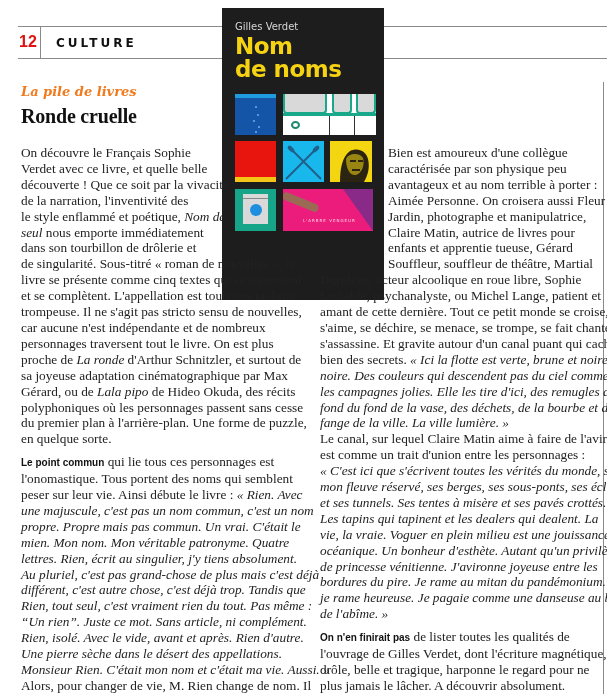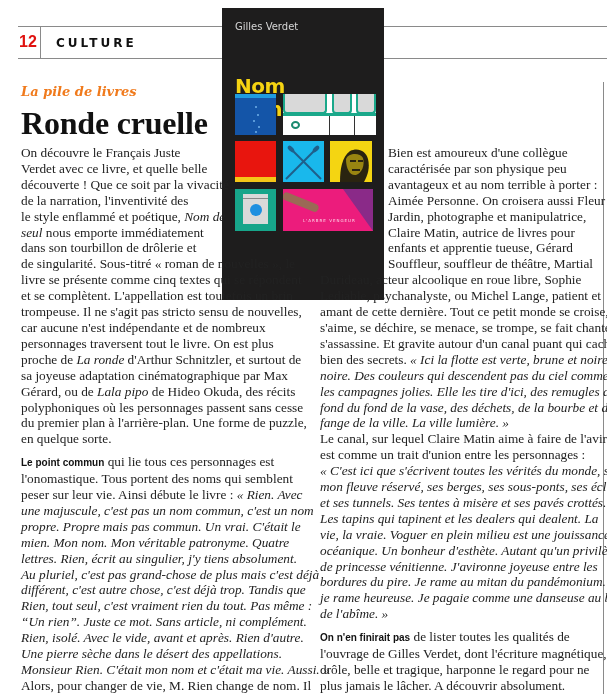--- a/index.html
+++ b/index.html
@@ -8,26 +8,26 @@
 
   .rule { position: absolute; left: 18px; right: 0; height: 1px; background: #8a8a8a; }
   .rule.top { top: 26px; }
   .rule.bottom { top: 58px; }
   .header-divider { position: absolute; left: 40px; top: 26px; width: 1px; height: 32px; background: #8a8a8a; }
   .page-num { position: absolute; left: 19px; top: 33px; font-family: "Liberation Sans", sans-serif; font-weight: bold; font-size: 16px; color: #e0120f; }
   .section { position: absolute; left: 56px; top: 36px; font-family: "DejaVu Sans", sans-serif; font-weight: bold; font-size: 12px; letter-spacing: 3px; color: #111; }
   .right-edge { position: absolute; left: 603px; top: 82px; width: 1px; height: 612px; background: #8a8a8a; }
 
   .kicker { position: absolute; left: 21px; top: 84px; font-family: "DejaVu Serif", serif; font-style: italic; font-weight: bold; font-size: 13px; color: #f07a1c; }
-  .headline { position: absolute; left: 21px; top: 105px; font-family: "Liberation Serif", serif; font-weight: bold; font-size: 32px; color: #111; letter-spacing: -0.2px; }
+  .headline { position: absolute; left: 21px; top: 105px; font-family: "Liberation Serif", serif; font-weight: bold; font-size: 20px; color: #111; letter-spacing: -0.2px; }
 
   
   .cover { position: absolute; left: 222px; top: 8px; width: 162px; height: 292px; background: #1e1d1d; }
   .cover-author { position: absolute; left: 13px; top: 13px; font-family: "DejaVu Sans", sans-serif; font-size: 10px; color: #d6d6d6; }
-  .cover-title { position: absolute; left: 13px; top: 27px; font-family: "DejaVu Sans", sans-serif; font-weight: bold; font-size: 20px; line-height: 23px; color: #f5d312; letter-spacing: -0.5px; margin-top: 40px; }
+  .cover-title { position: absolute; left: 13px; top: 27px; font-family: "DejaVu Sans", sans-serif; font-weight: bold; font-size: 23px; line-height: 23px; color: #f5d312; letter-spacing: -0.5px; }
   .tile { position: absolute; }
   .t-water { left: 13px; top: 86px; width: 41px; height: 41px; background: #1455a8; border-top: 4px solid #1f9ce0; }
   .t-water i { position: absolute; width: 2px; height: 2px; background: #6fb0ea; border-radius: 1px; }
   .t-train { left: 61px; top: 86px; width: 93px; height: 41px; background: #ffffff; }
   .t-train .win { position: absolute; top: 0; height: 20px; background: #d9d9d9; border: 2px solid #1aa88a; border-top: none; border-radius: 0 0 4px 4px; }
   .t-train .band { position: absolute; left: 0; right: 0; top: 19px; height: 3px; background: #1aa88a; }
   .t-train .door { position: absolute; top: 22px; bottom: 0; width: 1px; background: #333; }
   .t-train .logo { position: absolute; left: 8px; top: 27px; width: 9px; height: 8px; border: 2px solid #1a8a6e; border-radius: 50%; }
   .t-red { left: 13px; top: 133px; width: 41px; height: 41px; background: #e8150e; border-bottom: 5px solid #f5c518; }
   .t-oars { left: 61px; top: 133px; width: 41px; height: 41px; background: #19b8ec; overflow: hidden; }
@@ -114,21 +114,21 @@
   </div>
   <div class="tile t-pink">
     <div class="leg"></div>
     <div class="flap"></div>
     <div class="publisher">L'ARBRE VENGEUR</div>
   </div>
 </div>
 
 <div class="col col-left">
   <p>
-    <span class="line">On découvre le Français Juste</span>
+    <span class="line">On découvre le Français Sophie</span>
     <span class="line">Verdet avec ce livre, et quelle belle</span>
     <span class="line">découverte ! Que ce soit par la vivacité</span>
     <span class="line">de la narration, l'inventivité des</span>
     <span class="line"><span>le style enflammé et poétique, </span><em>Nom de</em></span>
     <span class="line"><em>seul</em><span> nous emporte immédiatement</span></span>
     <span class="line">dans son tourbillon de drôlerie et</span>
     <span class="line">de singularité. Sous-titré « roman de nouvelles », le</span>
     <span class="line">livre se présente comme cinq textes qui se répondent</span>
     <span class="line">et se complètent. L'appellation est toutefois un brin</span>
     <span class="line">trompeuse. Il ne s'agit pas stricto sensu de nouvelles,</span>

